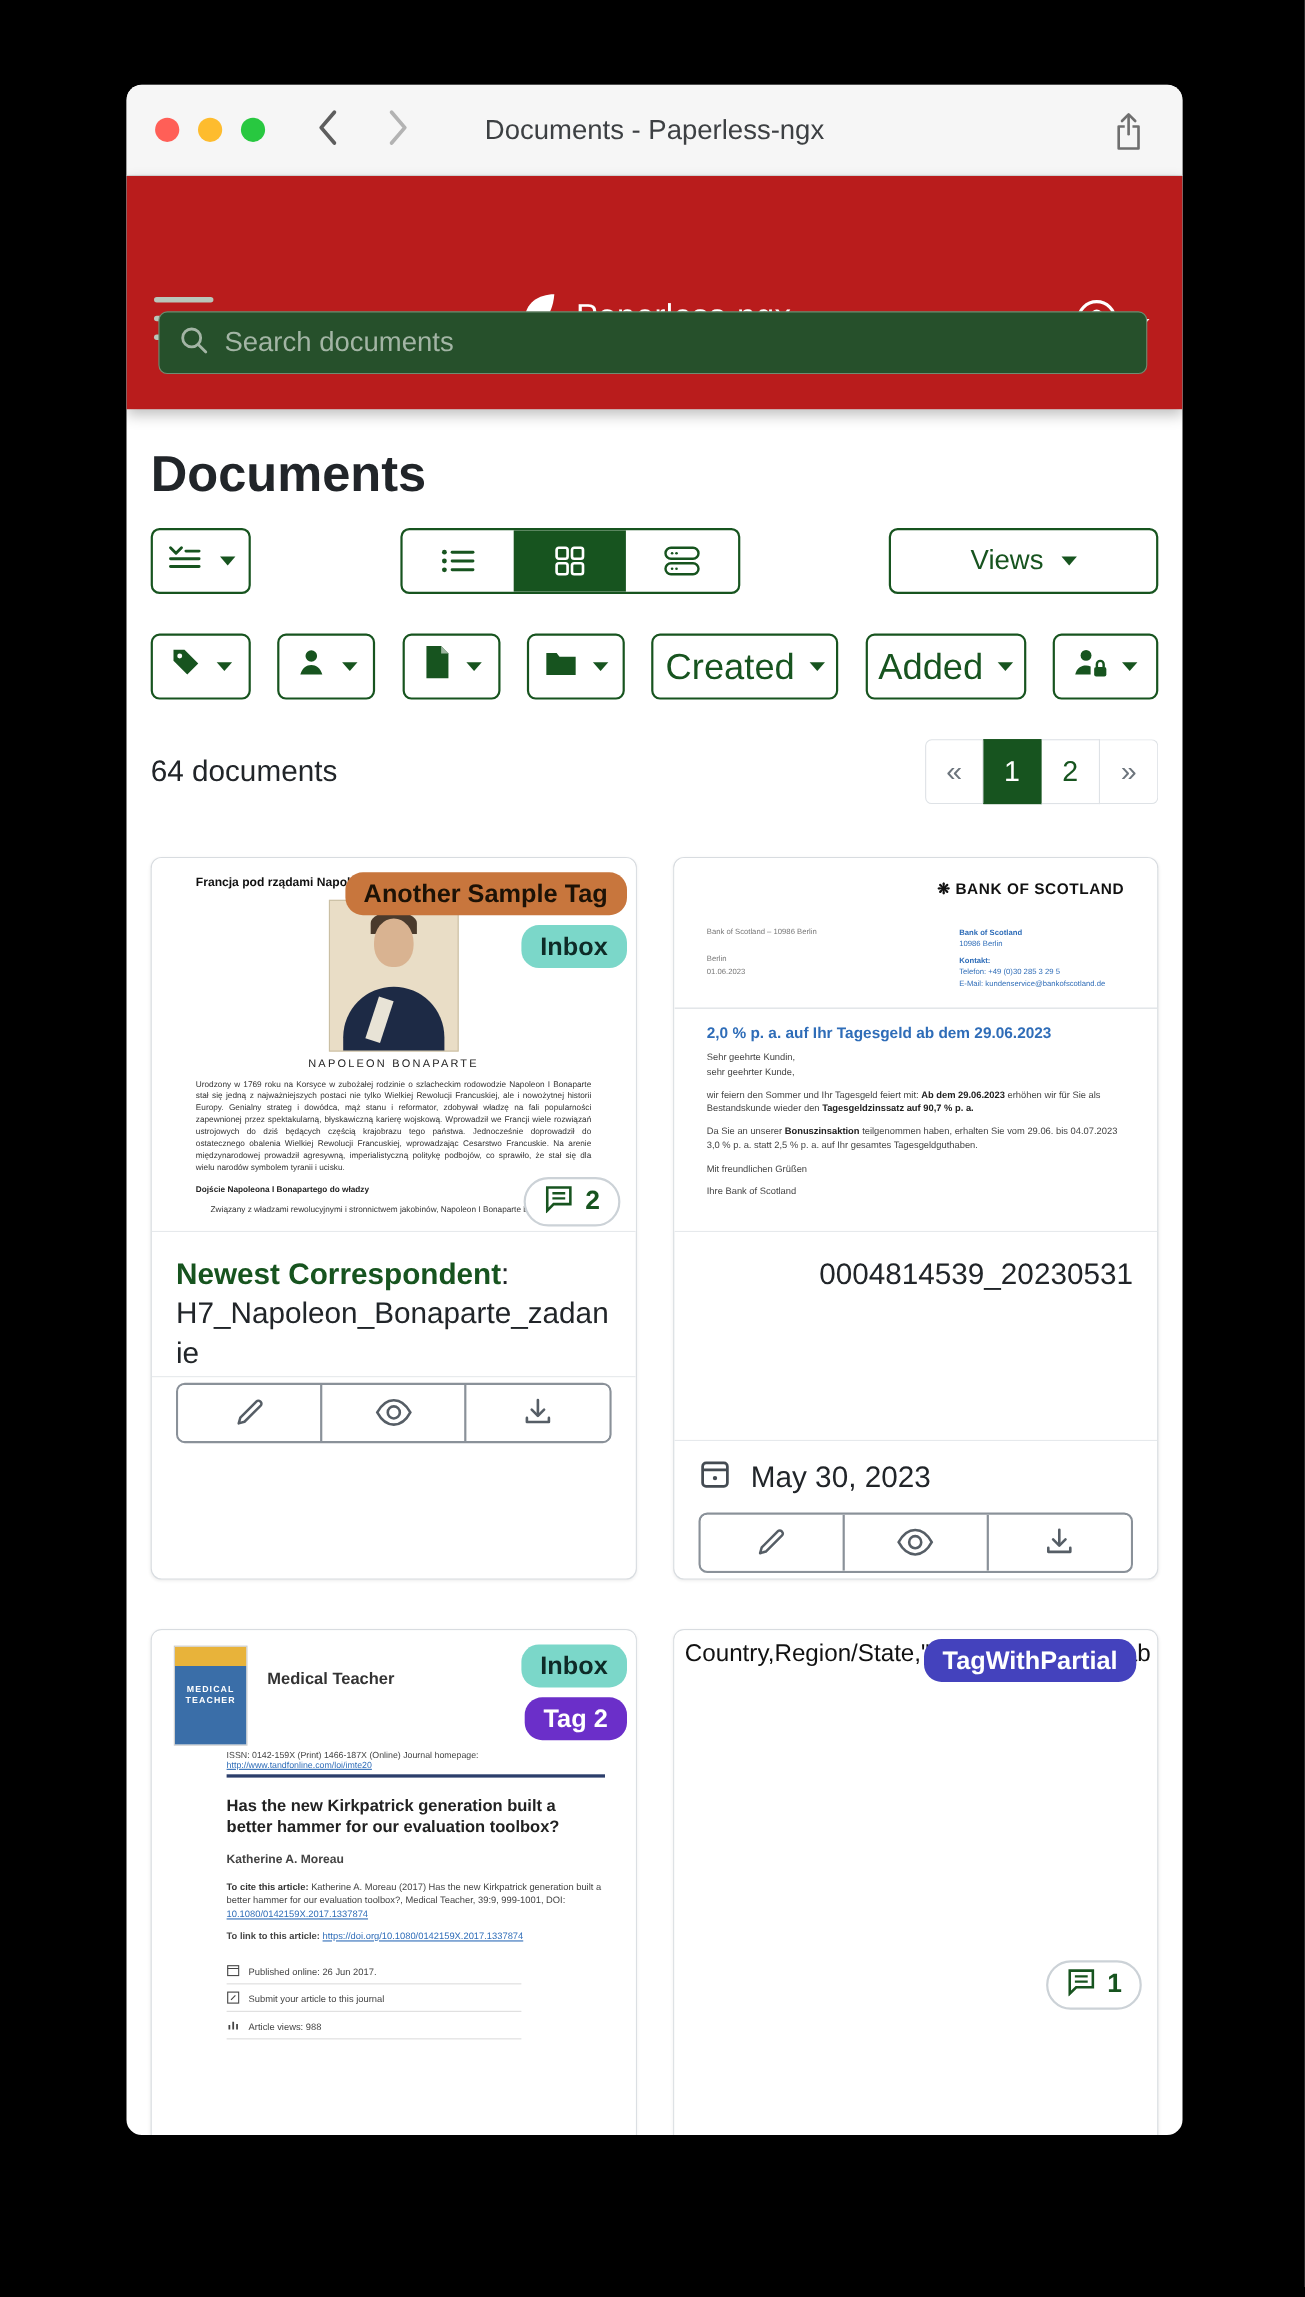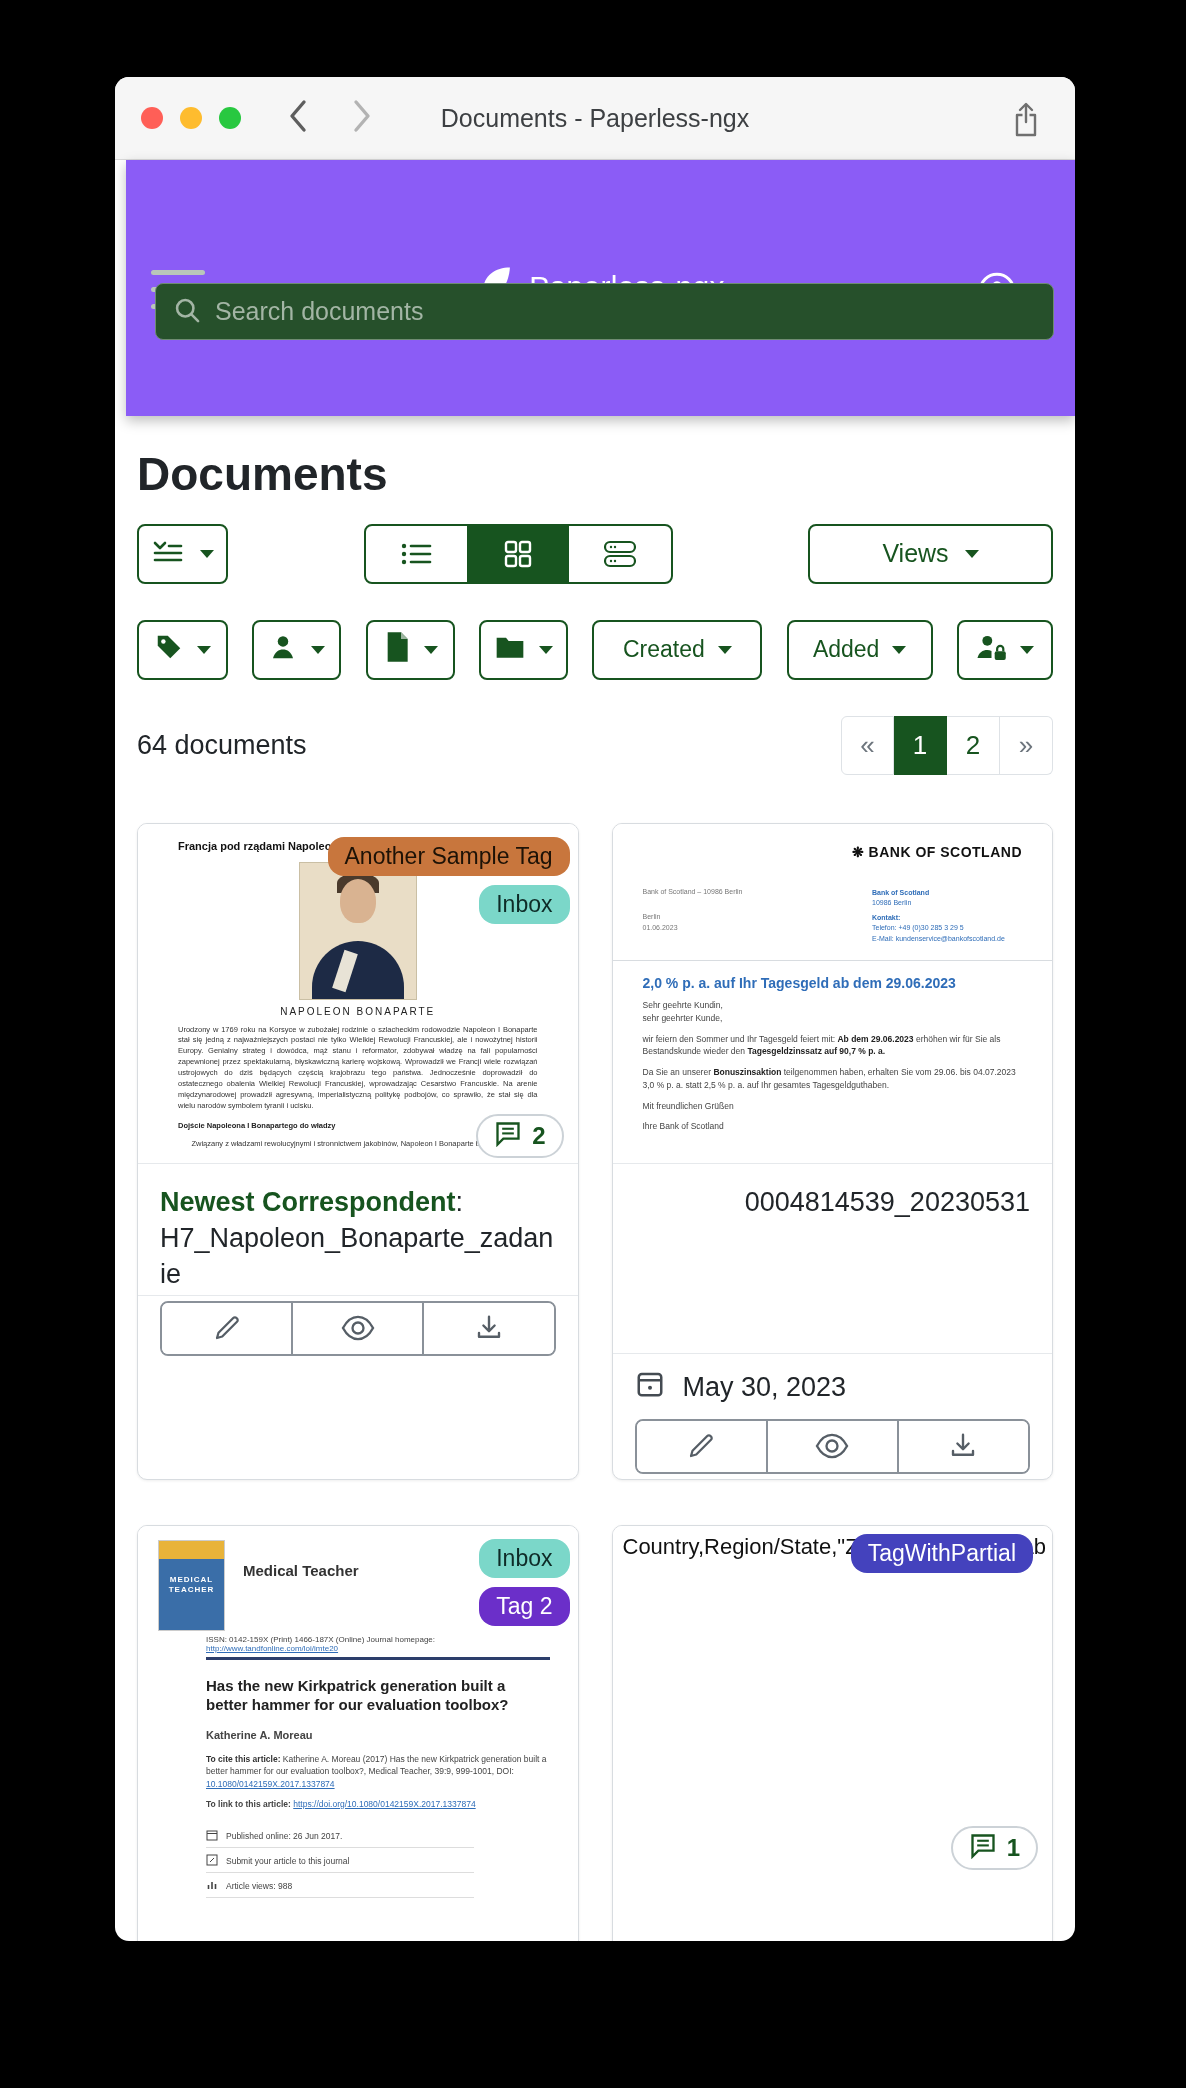--- a/index.html
+++ b/index.html
@@ -13,22 +13,22 @@
   .titlebar { height:83px; background:#f6f6f6; border-bottom:1px solid #d9d9d9;
     position:relative; display:flex; align-items:center; }
   .lights { display:flex; gap:17px; margin-left:26px; }
   .light { width:22px; height:22px; border-radius:50%; }
   .nav-btns { position:absolute; left:172px; display:flex; gap:42px; align-items:center; }
   .tb-title { position:absolute; left:50%; transform:translateX(-50%); font-size:25px;
     color:#3d4043; font-weight:500; white-space:nowrap; }
   .share { position:absolute; right:34px; top:24px; }
 
   
-  .navbar { height:256px; background:#8b5cf6; position:relative;
-    box-shadow:0 5px 12px rgba(0,0,0,.25);margin-left:11px; }
+  .navbar { height:212px; background:#b91c1c; position:relative;
+    box-shadow:0 5px 12px rgba(0,0,0,.25); }
   .hamburger { position:absolute; left:25px; top:110px; width:54px; cursor:pointer; }
   .hamburger i { display:block; height:5px; border-radius:3px; background:#b9c6ba; margin-bottom:12px; }
   .brand { position:absolute; left:50%; top:104px; transform:translateX(-50%);
     display:flex; align-items:center; gap:15px; }
   .brand-title { color:#fff; font-size:30px; font-weight:400; letter-spacing:.3px; }
   .account { position:absolute; right:30px; top:112px; display:flex; align-items:center; gap:11px; }
   .searchbar { position:absolute; left:29px; top:123px; width:899px; height:57px;
     background:#26502b; border:1px solid #6f8c72; border-radius:8px;
     display:flex; align-items:center; padding-left:17px; gap:14px; }
   .searchbar .ph { color:#a3b5a5; font-size:25px; }
@@ -51,41 +51,41 @@
   .b-sort { width:218px; } .b-views { width:245px; }
 
   .filter-row { margin-top:33px; display:flex; height:58px; }
   .field-select { width:246px; border:2px solid #17541f; border-radius:8px 0 0 8px; background:#fff;
     color:#17541f; display:flex; align-items:center; justify-content:center; gap:12px; font-size:25px; cursor:pointer; }
   .filter-input { flex:1; border:1px solid #ced4da; border-left:none; border-radius:0 8px 8px 0;
     background:#fff; font-size:25px; padding:0 16px; color:#212529; outline:none; }
 
   .filterbtn-row { margin-top:36px; display:flex; justify-content:space-between; height:60px; }
   .fb { border:2px solid #17541f; border-radius:8px; background:#fff; color:#17541f;
-    display:flex; align-items:center; justify-content:center; gap:9px; font-size:23px; cursor:pointer; }
+    display:flex; align-items:center; justify-content:center; gap:9px; font-size:33px; cursor:pointer; }
   .fb-tag{width:91px;} .fb-corr{width:89px;} .fb-type{width:89px;} .fb-path{width:89px;}
   .fb-created{width:170px;} .fb-added{width:146px;} .fb-perm{width:96px;}
 
   .count-row { margin-top:36px; display:flex; justify-content:space-between; align-items:center; height:60px; }
   .doc-count { font-size:27px; color:#212529; }
   .pager { display:flex; }
   .pg { width:53px; height:59px; display:flex; align-items:center; justify-content:center;
     border:1px solid #dee2e6; border-left-width:0; font-size:26px; background:#fff; color:#6d757d; cursor:pointer; }
   .pg:first-child { border-left-width:1px; border-radius:6px 0 0 6px; }
   .pg:last-child { border-radius:0 6px 6px 0; }
   .pg.num { color:#17541f; }
   .pg.active { background:#17541f; border-color:#17541f; color:#fff; }
 
   
   .grid { margin-top:47px; display:grid; grid-template-columns:1fr 1fr; column-gap:33px; row-gap:45px; }
   .card { border:1px solid #d8dce0; border-radius:10px; background:#fff; overflow:hidden;
     box-shadow:0 1px 3px rgba(0,0,0,.07); position:relative; height:657px; }
   .preview { height:340px; position:relative; background:#fff; border-bottom:1px solid #e6e9ec; overflow:hidden; }
   .tags { position:absolute; top:13px; right:8px; display:flex; flex-direction:column; align-items:flex-end; gap:9px; z-index:3; }
-  .tag { font-size:23px; font-weight:400; padding:6px 17px; border-radius:16px; white-space:nowrap; cursor:pointer; }
+  .tag { font-size:23px; font-weight:700; padding:6px 17px; border-radius:16px; white-space:nowrap; cursor:pointer; }
   .badge-pill { position:absolute; right:14px; display:flex; align-items:center; gap:10px;
     background:#fff; border:2px solid #ccd2d7; border-radius:24px; padding:5px 16px; z-index:3; cursor:pointer; }
   .badge-pill .n { font-size:24px; font-weight:700; color:#17541f; }
 
   .title-sec { padding:20px 22px; border-bottom:1px solid #e6e9ec; }
   .doc-title { font-size:27px; color:#212529; line-height:1.35; overflow-wrap:anywhere; }
   .doc-title .corr { color:#17541f; font-weight:700; cursor:pointer; }
   .t1 { height:132px; } .t2 { height:190px;text-align:right; }
   .meta-sec { padding:6px 22px; }
   .m1 { height:118px; } .m2 { height:60px; }

